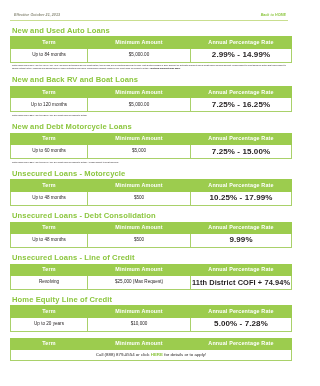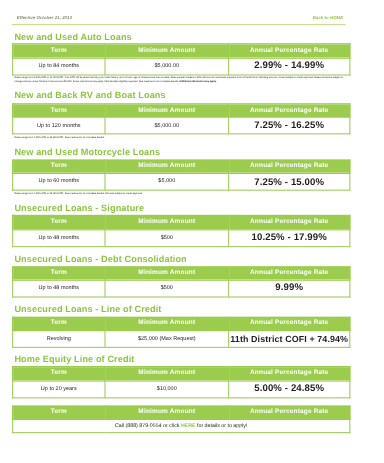--- a/index.html
+++ b/index.html
@@ -175,41 +175,41 @@
             <tr>
               <td class="term-cell col-term">Up to 120 months</td>
               <td class="min-cell col-min">$5,000.00</td>
               <td class="apr-cell col-apr">7.25% - 16.25%</td>
             </tr>
           </tbody>
         </table>
         <div class="fineprint">Rates range from 7.25% APR to 16.25% APR. See credit union for complete details.</div>
       </div>
       <div class="section">
-        <div class="section-title">New and Used Motorcycle Loans</div>
+        <div class="section-title">New and Debt Motorcycle Loans</div>
         <table class="rate-table">
           <thead>
             <tr>
               <th class="col-term">Term</th>
               <th class="col-min">Minimum Amount</th>
               <th class="col-apr">Annual Percentage Rate</th>
             </tr>
           </thead>
           <tbody>
             <tr>
               <td class="term-cell col-term">Up to 60 months</td>
               <td class="min-cell col-min">$5,000</td>
               <td class="apr-cell col-apr">7.25% - 15.00%</td>
             </tr>
           </tbody>
         </table>
         <div class="fineprint">Rates range from 7.25% APR to 15.00% APR. See credit union for complete details. All loans subject to credit approval.</div>
       </div>
       <div class="section">
-        <div class="section-title">Unsecured Loans - Signature</div>
+        <div class="section-title">Unsecured Loans - Motorcycle</div>
         <table class="rate-table">
           <thead>
             <tr>
               <th class="col-term">Term</th>
               <th class="col-min">Minimum Amount</th>
               <th class="col-apr">Annual Percentage Rate</th>
             </tr>
           </thead>
           <tbody>
             <tr>
@@ -265,21 +265,21 @@
             <tr>
               <th class="col-term">Term</th>
               <th class="col-min">Minimum Amount</th>
               <th class="col-apr">Annual Percentage Rate</th>
             </tr>
           </thead>
           <tbody>
             <tr>
               <td class="term-cell col-term">Up to 20 years</td>
               <td class="min-cell col-min">$10,000</td>
-              <td class="apr-cell col-apr">5.00% - 24.85%</td>
+              <td class="apr-cell col-apr">5.00% - 7.28%</td>
             </tr>
           </tbody>
         </table>
       </div>
       <div class="section">
         <table class="rate-table">
           <thead>
             <tr>
               <th class="col-term">Term</th>
               <th class="col-min">Minimum Amount</th>

